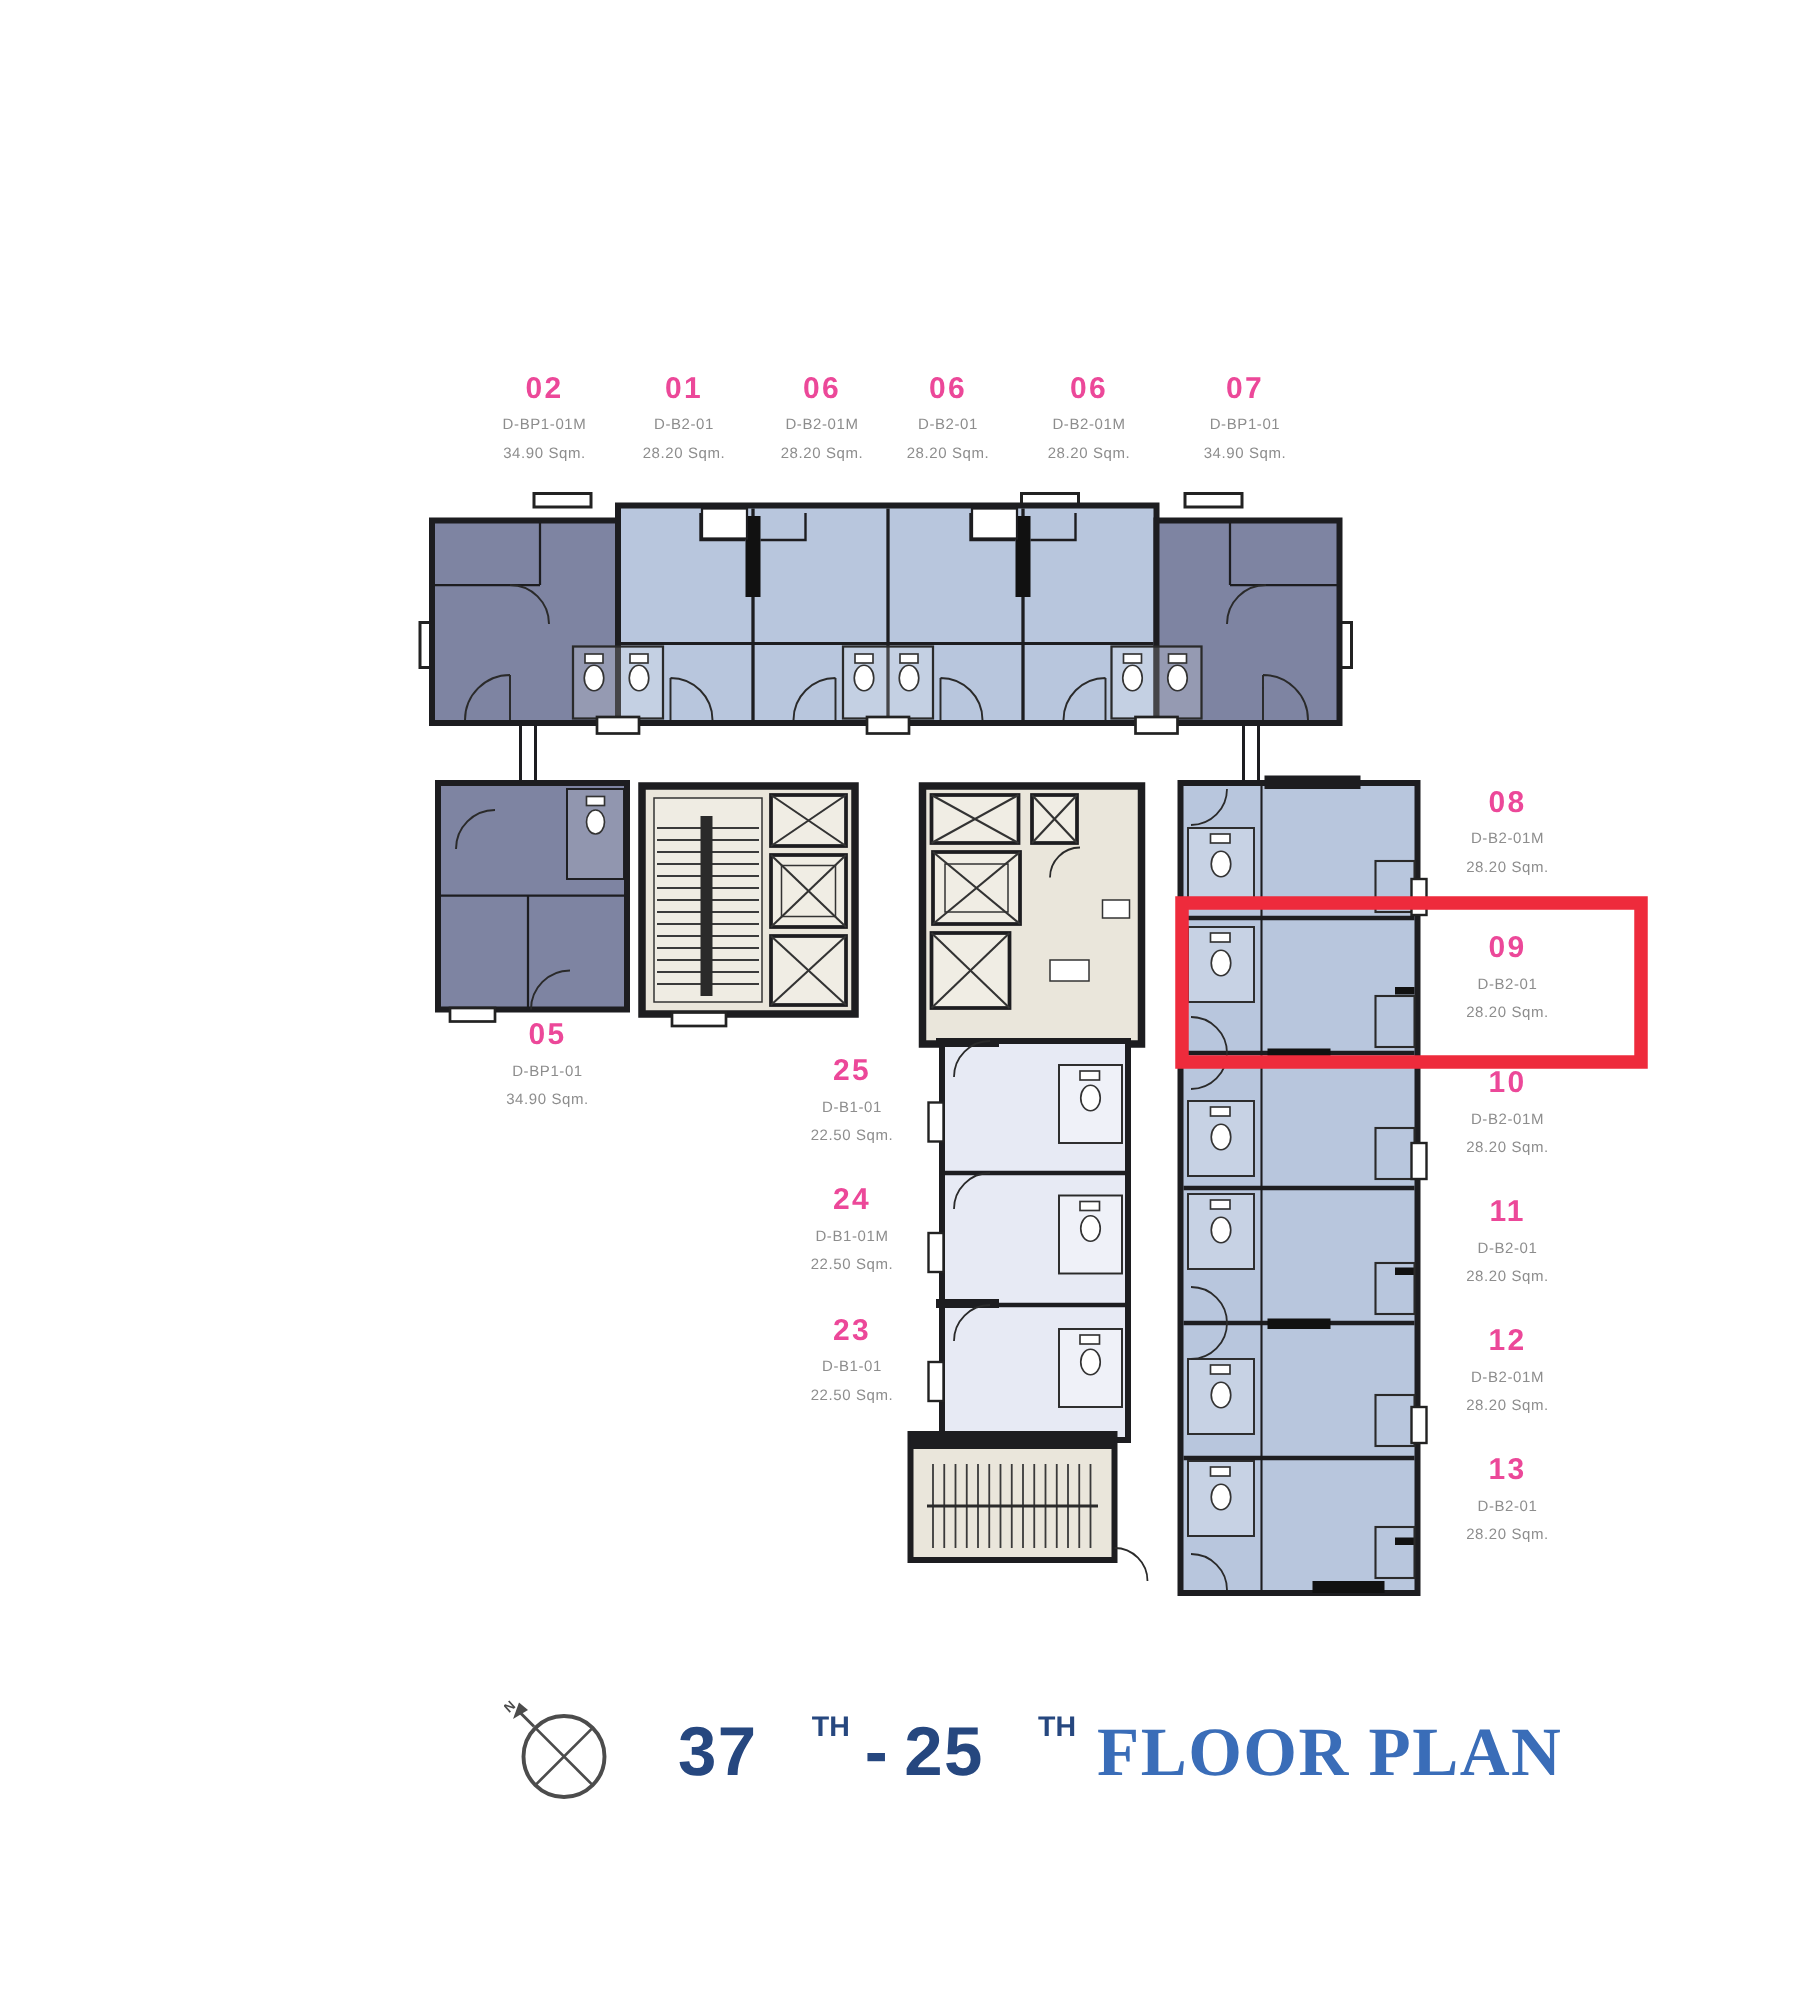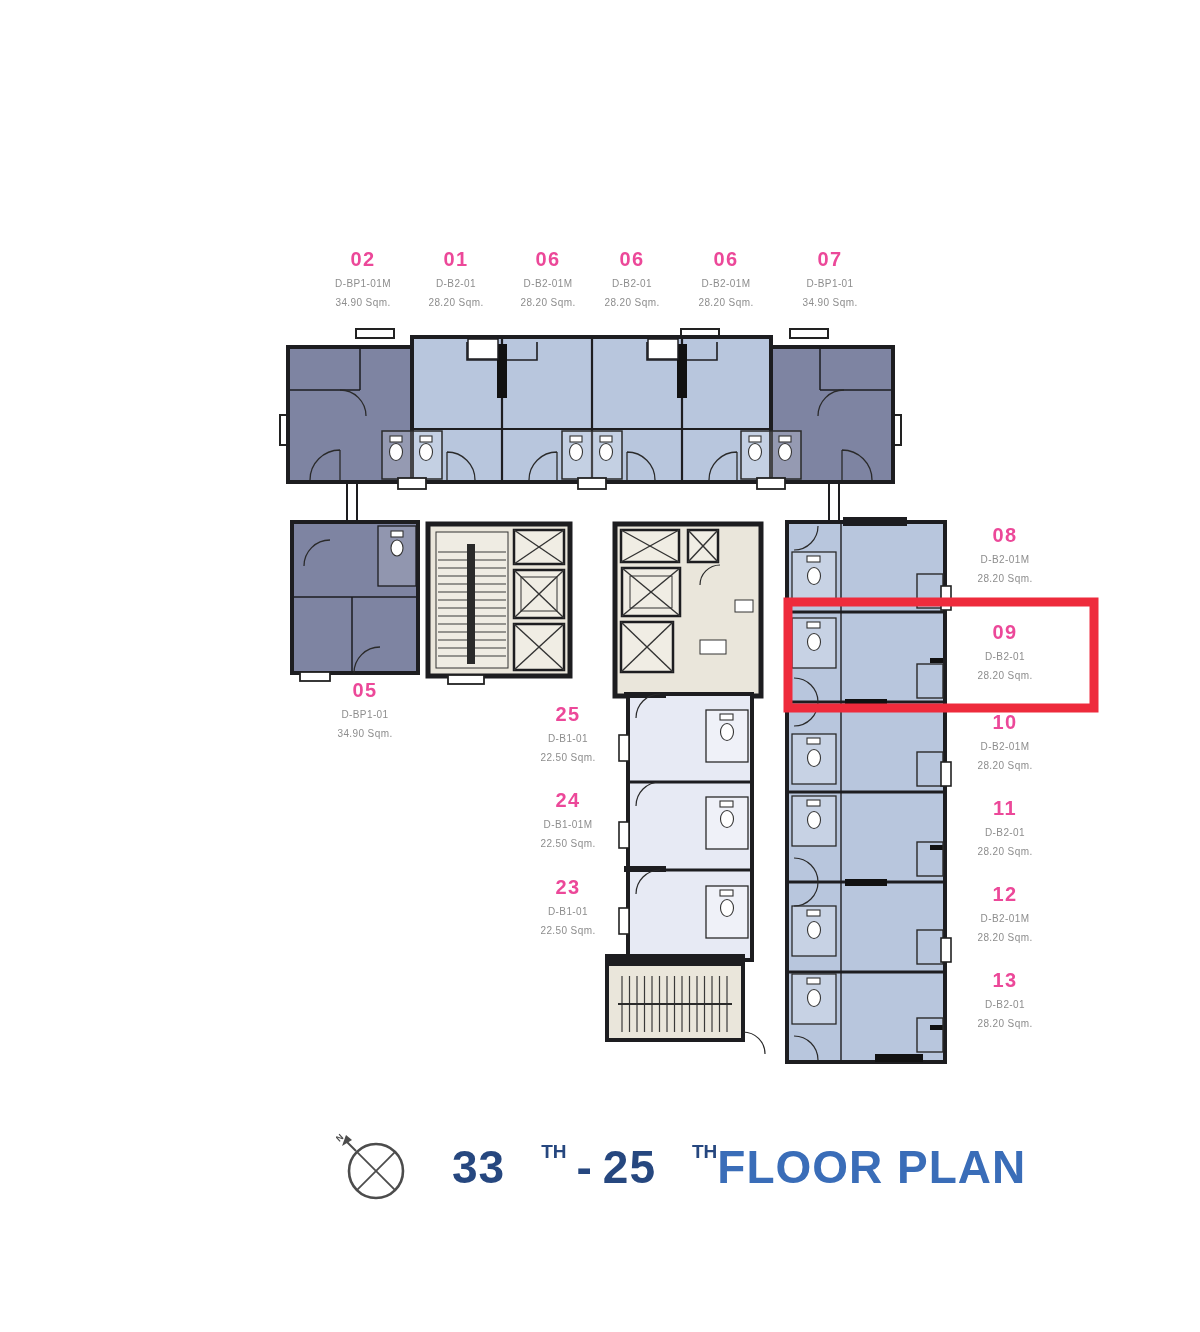--- a/index.html
+++ b/index.html
@@ -8,21 +8,21 @@
   .stage{position:absolute;left:0;top:0;width:1200px;height:1332px;background:#fff;}
   .plan-svg{position:absolute;left:0;top:0;}
   
   .ulabel{position:absolute;transform:translateX(-50%);text-align:center;white-space:nowrap;}
   .unum{font-size:20px;font-weight:bold;color:#ec4899;letter-spacing:1.5px;line-height:23px;margin-bottom:3px;}
   .usub{font-size:10px;color:#8d8d8d;line-height:19px;letter-spacing:.4px;}
   
   .title-row{position:absolute;left:336px;top:1130px;height:74px;display:flex;align-items:center;}
   .title-text{margin-left:42px;font-size:46px;font-weight:bold;color:#26477f;letter-spacing:1px;line-height:1;}
   .title-text .num{color:#26477f;}
-  .title-text .fp{color:#3a6db8;}
+  .title-text .fp{color:#3a6db8;margin-left:14px;font-family:Liberation Serif, serif;}
   .title-text .sep{margin:0 10px;color:#26477f;}
   .title-text sup{font-size:19px;vertical-align:top;position:relative;top:-2px;letter-spacing:0;margin-left:36px;}
 </style>
 </head>
 <body>
 
 <div class="stage">
 
   <svg class="plan-svg" width="1200" height="1332" viewBox="0 0 1200 1332">
 
@@ -378,17 +378,17 @@
   <div class="title-row">
     <svg width="74" height="74" viewBox="0 0 74 74">
       <circle cx="40" cy="41" r="27" fill="none" stroke="#4c4c4c" stroke-width="2.6"></circle>
       <line x1="20.9" y1="21.9" x2="59.1" y2="60.1" stroke="#4c4c4c" stroke-width="1.8"></line>
       <line x1="59.1" y1="21.9" x2="20.9" y2="60.1" stroke="#4c4c4c" stroke-width="1.8"></line>
       <line x1="20" y1="21" x2="11" y2="12" stroke="#4c4c4c" stroke-width="2"></line>
       <polygon points="6,16 10,5 16,10" fill="#4c4c4c"></polygon>
       <text x="1" y="10" font-size="9" font-weight="bold" fill="#4c4c4c" transform="rotate(-42 5 8)">N</text>
     </svg>
     <div class="title-text">
-      <span class="num">33</span><sup>TH</sup><span class="sep">-</span><span class="num">25</span><sup>TH</sup><span class="fp">FLOOR PLAN</span>
+      <span class="num">37</span><sup>TH</sup><span class="sep">-</span><span class="num">25</span><sup>TH</sup><span class="fp">FLOOR PLAN</span>
     </div>
   </div>
 
 </div>
 
 </body></html>

